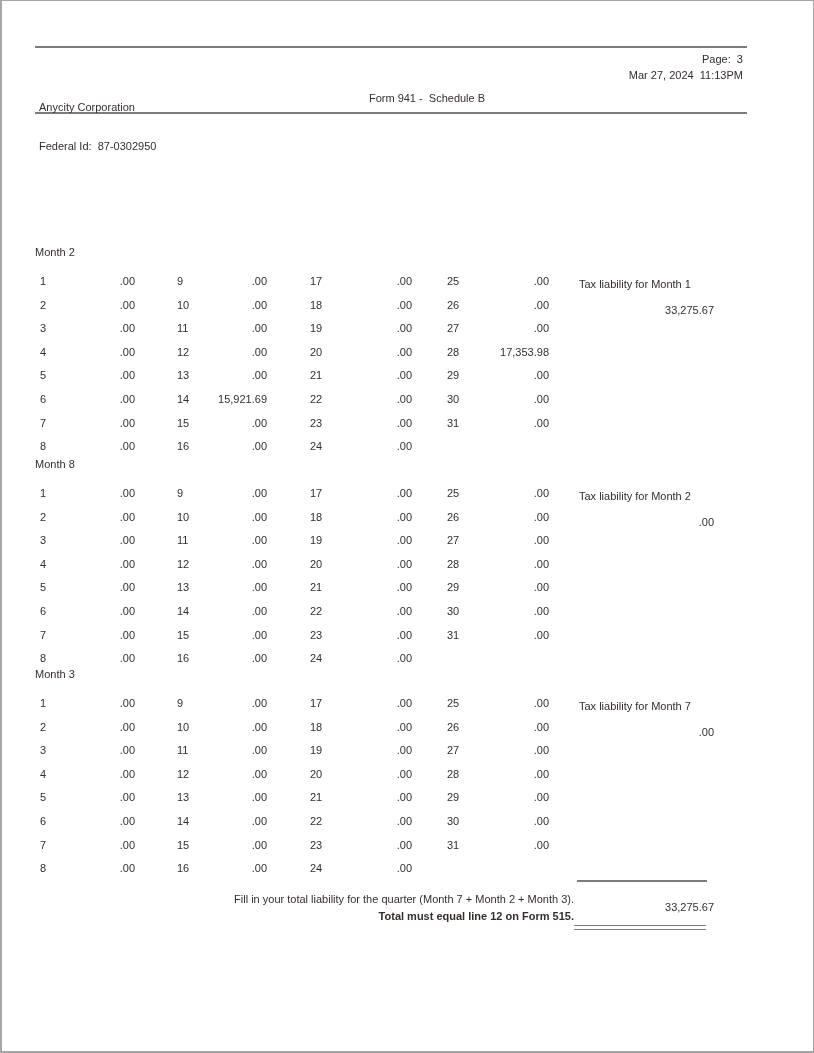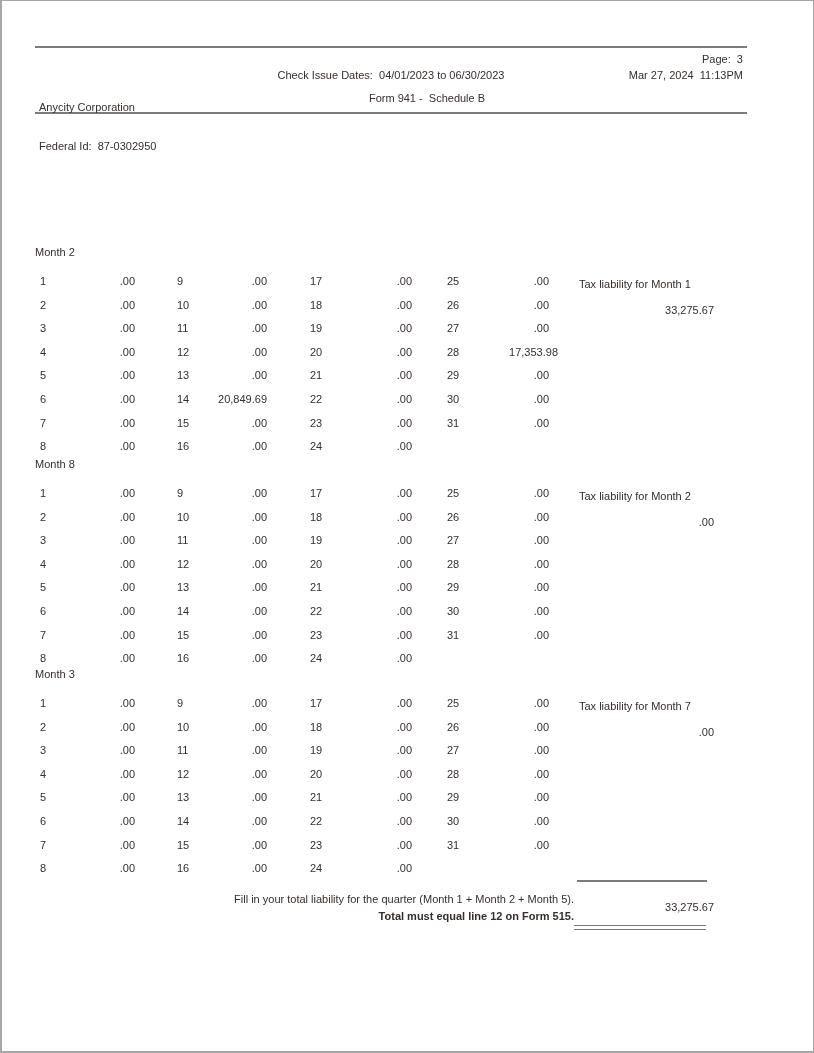--- a/index.html
+++ b/index.html
@@ -49,21 +49,20 @@
 <body>
 
 <div class="page">
 
   <div class="rule" style="left:33px; top:45px; width:712px;"></div>
   <div class="rule" style="left:33px; top:111px; width:712px;"></div>
 
   <div class="left-line" style="top:52px;">Anycity Corporation</div>
   <div class="right-line" style="top:52px;">Page:  3</div>
 
-  <div class="center-line" style="top:68px;">Check Issue Dates:  04/01/2023 to 06/30/2023</div>
   <div class="right-line" style="top:68px;">Mar 27, 2024  11:13PM</div>
 
   <div class="left-line" style="top:91px;">Federal Id:  87-0302950</div>
   <div class="center-line" style="top:91px;padding-left:36px;">Form 941 -  Schedule B</div>
 
   <div id="months">
       <div class="month-section" style="top: 245px;">
         <div class="month-label">Month 2</div>
         <span class="cell" style="left: 38px; top: 29px;">1</span>
         <span class="cell val" style="left: 23px; top: 29px;">.00</span>
@@ -85,21 +84,21 @@
         <span class="cell val" style="left: 155px; top: 29px;">.00</span>
         <span class="cell" style="left: 175px; top: 52.6px;">10</span>
         <span class="cell val" style="left: 155px; top: 52.6px;">.00</span>
         <span class="cell" style="left: 175px; top: 76.2px;">11</span>
         <span class="cell val" style="left: 155px; top: 76.2px;">.00</span>
         <span class="cell" style="left: 175px; top: 99.8px;">12</span>
         <span class="cell val" style="left: 155px; top: 99.8px;">.00</span>
         <span class="cell" style="left: 175px; top: 123.4px;">13</span>
         <span class="cell val" style="left: 155px; top: 123.4px;">.00</span>
         <span class="cell" style="left: 175px; top: 147px;">14</span>
-        <span class="cell val" style="left: 155px; top: 147px;">20,849.69</span>
+        <span class="cell val" style="left: 155px; top: 147px;">15,921.69</span>
         <span class="cell" style="left: 175px; top: 170.6px;">15</span>
         <span class="cell val" style="left: 155px; top: 170.6px;">.00</span>
         <span class="cell" style="left: 175px; top: 194.2px;">16</span>
         <span class="cell val" style="left: 155px; top: 194.2px;">.00</span>
         <span class="cell" style="left: 308px; top: 29px;">17</span>
         <span class="cell val" style="left: 300px; top: 29px;">.00</span>
         <span class="cell" style="left: 308px; top: 52.6px;">18</span>
         <span class="cell val" style="left: 300px; top: 52.6px;">.00</span>
         <span class="cell" style="left: 308px; top: 76.2px;">19</span>
         <span class="cell val" style="left: 300px; top: 76.2px;">.00</span>
@@ -113,21 +112,21 @@
         <span class="cell val" style="left: 300px; top: 170.6px;">.00</span>
         <span class="cell" style="left: 308px; top: 194.2px;">24</span>
         <span class="cell val" style="left: 300px; top: 194.2px;">.00</span>
         <span class="cell" style="left: 445px; top: 29px;">25</span>
         <span class="cell val" style="left: 437px; top: 29px;">.00</span>
         <span class="cell" style="left: 445px; top: 52.6px;">26</span>
         <span class="cell val" style="left: 437px; top: 52.6px;">.00</span>
         <span class="cell" style="left: 445px; top: 76.2px;">27</span>
         <span class="cell val" style="left: 437px; top: 76.2px;">.00</span>
         <span class="cell" style="left: 445px; top: 99.8px;">28</span>
-        <span class="cell val" style="left: 446px; top: 99.8px;">17,353.98</span>
+        <span class="cell val" style="left: 437px; top: 99.8px;">17,353.98</span>
         <span class="cell" style="left: 445px; top: 123.4px;">29</span>
         <span class="cell val" style="left: 437px; top: 123.4px;">.00</span>
         <span class="cell" style="left: 445px; top: 147px;">30</span>
         <span class="cell val" style="left: 437px; top: 147px;">.00</span>
         <span class="cell" style="left: 445px; top: 170.6px;">31</span>
         <span class="cell val" style="left: 437px; top: 170.6px;">.00</span>
         <div class="tax-label">Tax liability for Month 1</div>
         <div class="tax-value">33,275.67</div>
       </div>
       <div class="month-section" style="top: 457px;">
@@ -260,18 +259,18 @@
         <span class="cell" style="left: 445px; top: 147px;">30</span>
         <span class="cell val" style="left: 437px; top: 147px;">.00</span>
         <span class="cell" style="left: 445px; top: 170.6px;">31</span>
         <span class="cell val" style="left: 437px; top: 170.6px;">.00</span>
         <div class="tax-label">Tax liability for Month 7</div>
         <div class="tax-value">.00</div>
       </div>
     </div>
 
   <div class="total-rule-top"></div>
-  <div class="footer-line1">Fill in your total liability for the quarter (Month 1 + Month 2 + Month 5).</div>
+  <div class="footer-line1">Fill in your total liability for the quarter (Month 7 + Month 2 + Month 3).</div>
   <div class="footer-line2">Total must equal line 12 on Form 515.</div>
   <div class="total-value">33,275.67</div>
   <div class="total-rule-double"></div>
 
 </div>
 
 </body></html>

